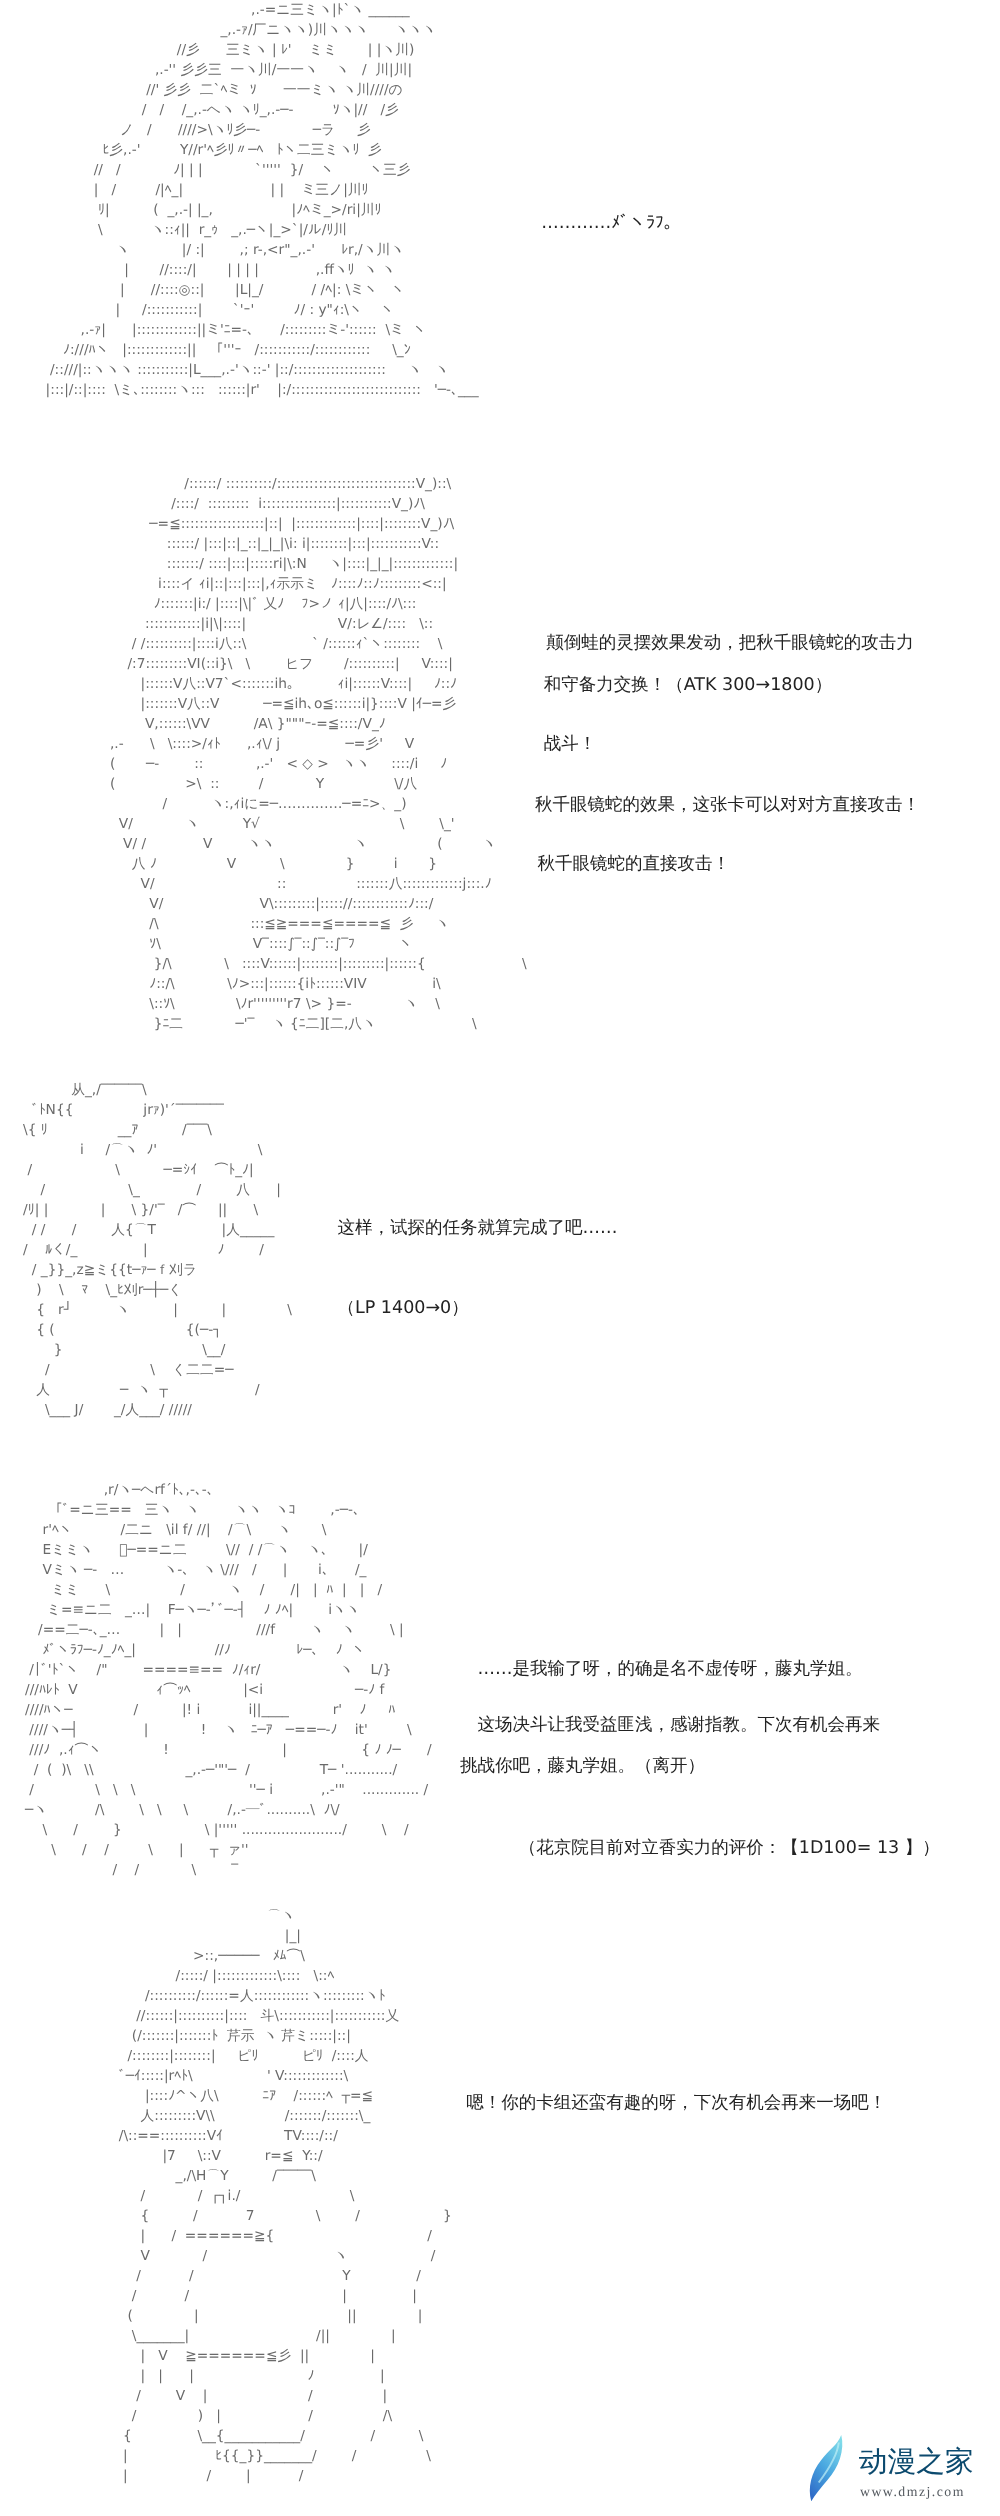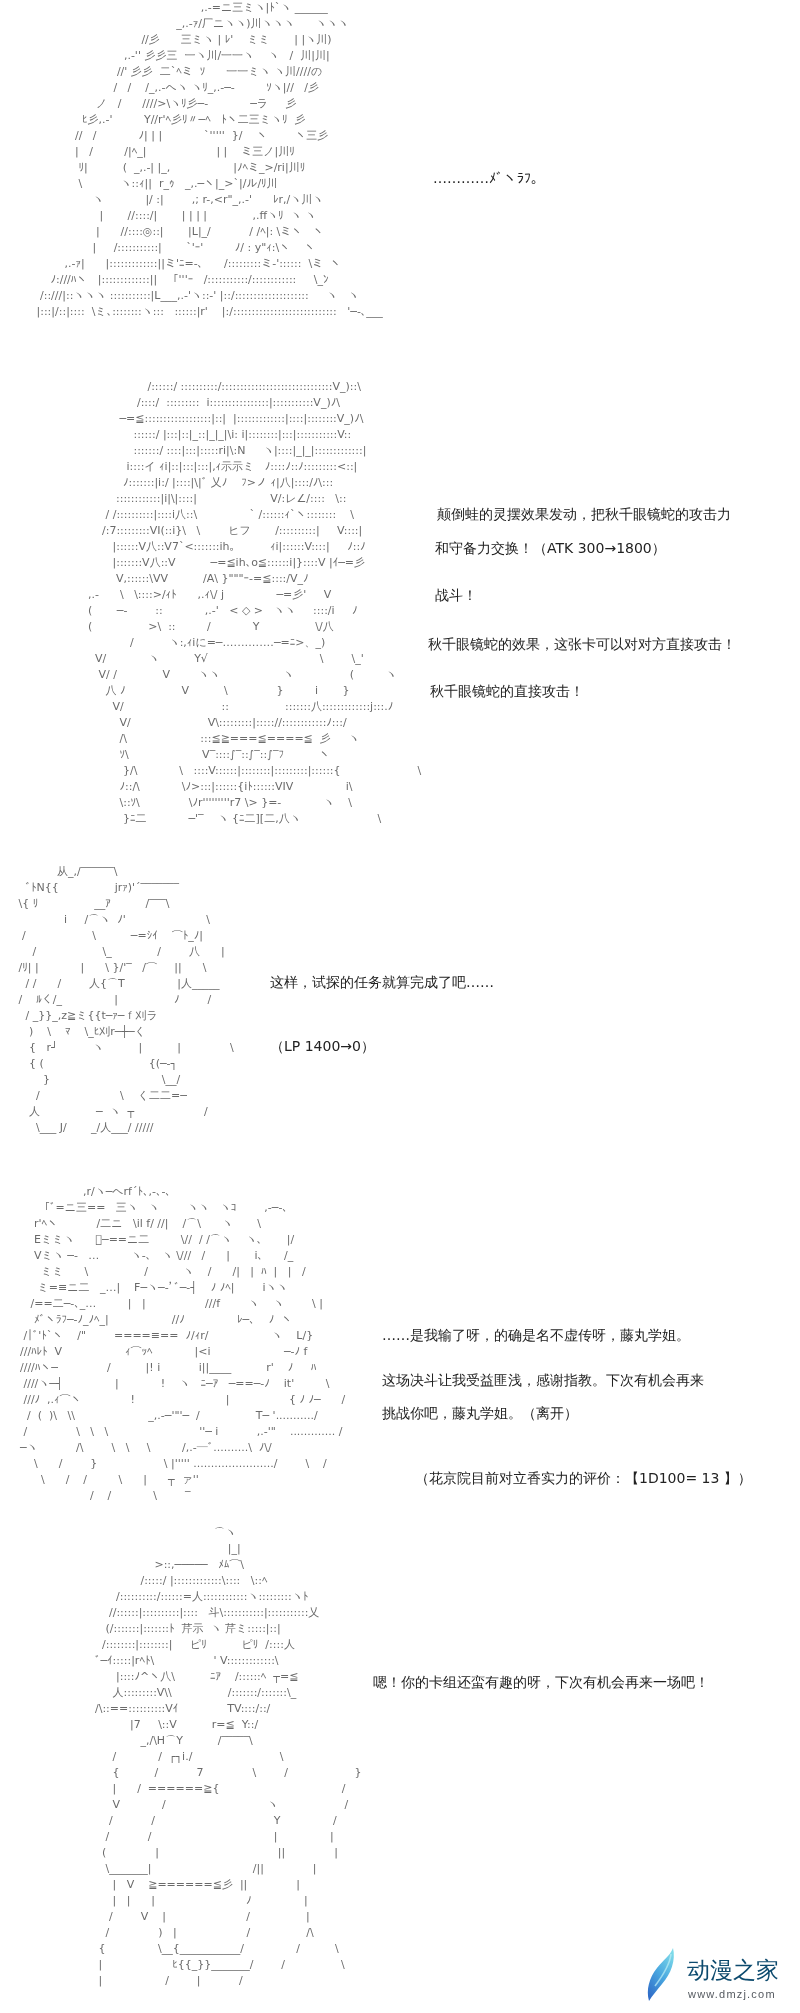--- a/index.html
+++ b/index.html
@@ -39,36 +39,36 @@
     #d2b { left: 435px; top: 540px; }
     #d2c { left: 435px; top: 587px; }
     #d2d { left: 428px; top: 636px; }
     #d2e { left: 430px; top: 683px; text-align: right; }
 
     #d3a { left: 270px; top: 974px; }
     #d3b { left: 270px; top: 1038px; }
 
     #d4a { left: 382px; top: 1327px; }
     #d4b { left: 382px; top: 1372px; }
-    #d4c { left: 382px; top: 1405px; }
+    #d4c { left: 368px; top: 1405px; }
     #d4d { left: 380px; top: 1470px; margin-left: 35px; }
 
     #d5a { left: 373px; top: 1674px; text-align: center; }
 
     .watermark { position: absolute; left: 640px; top: 1944px; width: 160px; height: 66px; }
     .wm-icon { position: absolute; left: 5px; top: 2px; width: 32px; height: 56px; }
     .wm-name {
       position: absolute; left: 47px; top: 14px;
       font-family: "DejaVu Sans", sans-serif;
       font-size: 23px; line-height: 24px;
       color: #0c4a6e; letter-spacing: 0px; white-space: nowrap;
     }
     .wm-url {
       position: absolute; left: 48px; top: 44px;
-      font-family: Liberation Sans, sans-serif;
+      font-family: Liberation Serif, serif;
       font-size: 11px; line-height: 12px;
       letter-spacing: 1.2px;
       color: #555a60; white-space: nowrap;
     }
   </style>
 </head>
 <body>
 
 <div>
   <pre id="aa1" class="aa">                                                ,.-=ニ三ミヽ|ﾄ`ヽ ______

